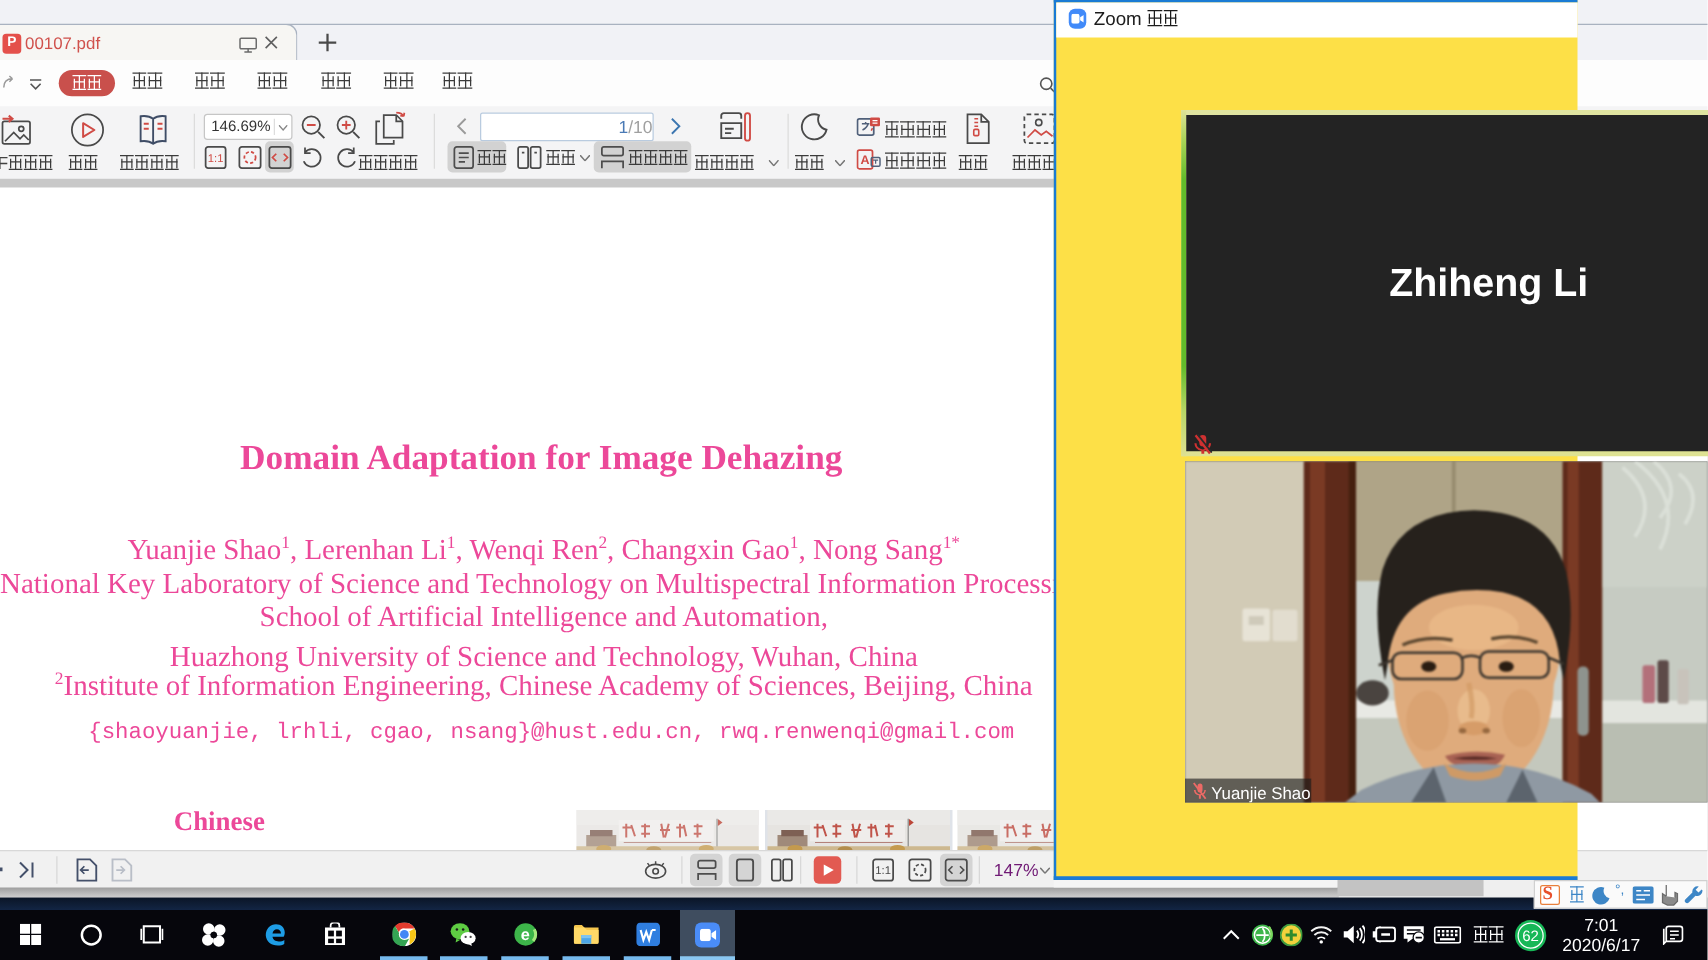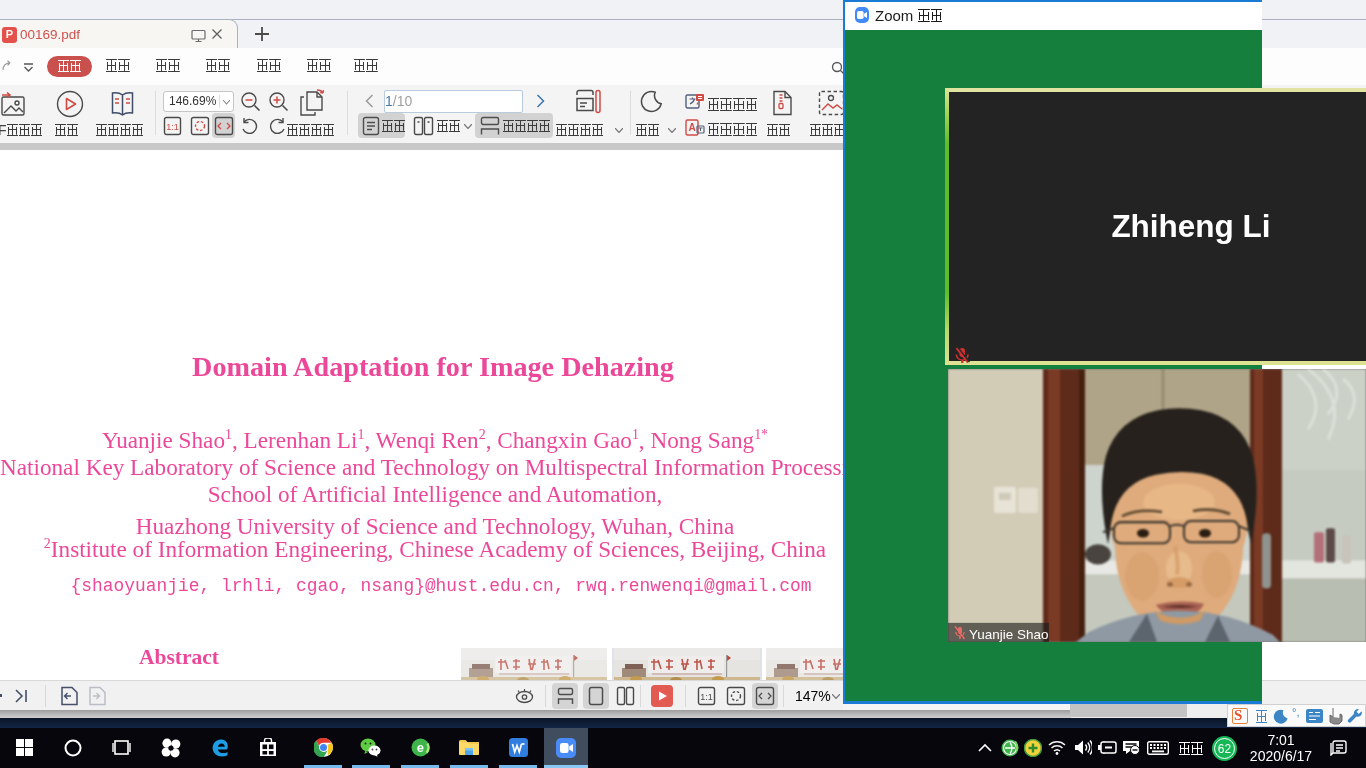--- a/index.html
+++ b/index.html
@@ -30,32 +30,32 @@
 .page{position:absolute;left:0;top:7px;width:1366px;height:530px;background:#fff;
  font-family:"Liberation Serif",serif;color:#ec4899}
 .serifline{position:absolute;width:1366px;text-align:center;white-space:nowrap;left:0}
 .botbar{position:absolute;left:0;top:680px;width:100%;height:30px;background:#f1f1f1;border-top:1px solid #d8d8d8}
 .scrollstrip{position:absolute;left:0;top:710px;width:100%;height:8px;background:#ececec}
 .thumb{position:absolute;left:0;top:0;width:1071px;height:8px;
  background:linear-gradient(#9e9e9e,#cfcfcf)}
 .wall{position:absolute;left:0;top:718px;width:100%;height:10px;
  background:linear-gradient(180deg,#0b1526,#122544)}
 .taskbar{position:absolute;left:0;top:728px;width:100%;height:40px;background:#06060c}
-.zoomwin{position:absolute;left:843px;top:0;width:419px;height:704px;background:#15803d;
+.zoomwin{position:absolute;left:843px;top:0;width:419px;height:704px;background:#fde047;
  border-left:2px solid #1a7bd4;border-top:2px solid #1a7bd4;border-bottom:3px solid #1a7bd4}
 .ztitle{position:absolute;left:0;top:0;width:100%;height:28px;background:#fff}
 .sogou{position:absolute;left:1227px;top:704px;width:139px;height:23px;background:#fafafa;
  border:1px solid #d0d0d0}
 </style></head>
 <body>
 <div class="pdfwin">
   <div class="tabstrip">
     <div class="tab">
       <div class="abs" style="left:9px;top:7px;width:15px;height:16px;background:#e4504a;border-radius:3px;color:#fff;font-size:11px;font-weight:bold;text-align:center;line-height:15px">P</div>
-      <div class="abs" style="left:27px;top:7px;font-size:13.5px;color:#d0524d">00169.pdf</div>
+      <div class="abs" style="left:27px;top:7px;font-size:13.5px;color:#d0524d">00107.pdf</div>
       <svg class="abs" style="left:198px;top:9px" width="15" height="14" viewBox="0 0 15 14">
           <g fill="none" stroke="#6b6b6b" stroke-width="1.2">
             <rect x="1" y="1.5" width="13" height="8.5" rx="1"></rect>
             <path d="M7.5 10v2.5M4.5 12.5h6"></path>
           </g>
         </svg>
       <svg class="abs" style="left:218px;top:8px" width="12" height="12" viewBox="0 0 12 12">
           <path d="M1.5 1.5l9 9M10.5 1.5l-9 9" stroke="#5f5f5f" stroke-width="1.3"></path>
         </svg>
     </div>
@@ -155,21 +155,21 @@
           <path d="M20 3v5h5"></path>
         </g>
         <path d="M20 1c3 0 5 1 6 3m0 0l.5-2.8M26 4l-2.8-.5" fill="none" stroke="#d04b45" stroke-width="1.4"></path>
       </svg>
     <div class="lbl" style="left:287px;top:37px"><span class="cj"></span><span class="cj"></span><span class="cj"></span><span class="cj"></span></div>
     <div class="tb-divider" style="left:347px"></div>
 
     <svg class="abs" style="left:365px;top:9px" width="9" height="14" viewBox="0 0 9 14">
         <path d="M7.5 1L1.5 7l6 6" fill="none" stroke="#9a9a9a" stroke-width="1.5"></path>
       </svg>
-    <div class="abs" style="left:384px;top:5px;width:139px;height:23px;background:#fff;border:1px solid #b9cbdf;border-radius:2px;text-align:left;font-size:14px;line-height:21px"><span style="color:#4a7ab5">1</span><span style="color:#a0a0a0">/10</span></div>
+    <div class="abs" style="left:384px;top:5px;width:139px;height:23px;background:#fff;border:1px solid #b9cbdf;border-radius:2px;text-align:right;font-size:14px;line-height:21px"><span style="color:#4a7ab5">1</span><span style="color:#a0a0a0">/10</span></div>
     <svg class="abs" style="left:536px;top:9px" width="9" height="14" viewBox="0 0 9 14">
         <path d="M1.5 1l6 6-6 6" fill="none" stroke="#3c76b0" stroke-width="1.5"></path>
       </svg>
 
     <div class="abs" style="left:358px;top:28px;width:47px;height:25px;background:#d2d2d2;border-radius:4px"></div>
     <svg class="abs" style="left:362px;top:31px" width="18" height="20" viewBox="0 0 18 20">
         <rect x="1.5" y="1.5" width="15" height="17" rx="2" fill="none" stroke="#4d4d4d" stroke-width="1.4"></rect>
         <path d="M5 6.5h8M5 10h8M5 13.5h5" stroke="#4d4d4d" stroke-width="1.3"></path>
       </svg>
     <div class="lbl" style="left:382px;top:33px;color:#4d4d4d"><span class="cj"></span><span class="cj"></span></div>
@@ -252,21 +252,21 @@
   </div>
   <div class="docarea">
       <div class="page" id="page">
     <div class="serifline" style="top:201px;font-size:28.2px;font-weight:bold;left:-250px">Domain Adaptation for Image Dehazing</div>
     <div class="serifline" style="top:277px;font-size:23.2px;left:-248px">Yuanjie Shao<sup>1</sup>, Lerenhan Li<sup>1</sup>, Wenqi Ren<sup>2</sup>, Changxin Gao<sup>1</sup>, Nong Sang<sup>1*</sup></div>
     <div class="serifline" style="top:304px;font-size:23.2px;left:-248px"><sup>1</sup>National Key Laboratory of Science and Technology on Multispectral Information Processing,</div>
     <div class="serifline" style="top:331px;font-size:23.2px;left:-248px">School of Artificial Intelligence and Automation,</div>
     <div class="serifline" style="top:363px;font-size:23.2px;left:-248px">Huazhong University of Science and Technology, Wuhan, China</div>
     <div class="serifline" style="top:386px;font-size:23.2px;left:-248px"><sup>2</sup>Institute of Information Engineering, Chinese Academy of Sciences, Beijing, China</div>
     <div class="serifline" style="top:426px;font-size:17.9px;left:-242px;font-family:'Liberation Mono',monospace">{shaoyuanjie, lrhli, cgao, nsang}@hust.edu.cn, rwq.renwenqi@gmail.com</div>
-    <div class="abs" style="top:495px;left:139px;font-size:21.5px;font-weight:bold">Abstract</div>
+    <div class="abs" style="top:495px;left:139px;font-size:21.5px;font-weight:bold">Chinese</div>
 
     <svg class="abs" style="left:461px;top:498px" width="390" height="32" viewBox="0 0 390 32">
       <defs>
         <g id="haze">
           <rect width="146" height="32" fill="#e6e4e1"></rect>
           <rect y="0" width="146" height="12" fill="#eae9e7"></rect>
           <rect x="34" y="8" width="76" height="17" fill="#efedeb"></rect>
           <g stroke="#c0544a" stroke-width="1.6" fill="none">
             <path d="M40 11v11M37 14h7M44 12l3 9"></path>
             <path d="M55 11v11M52 13h7M52 19h7"></path>
@@ -350,21 +350,21 @@
     <svg class="abs" style="left:726px;top:5px" width="20" height="20" viewBox="0 0 20 20">
         <rect x="1.5" y="1.5" width="17" height="17" rx="2" fill="none" stroke="#4a4a4a" stroke-width="1.4"></rect>
         <circle cx="10" cy="10" r="4.5" fill="none" stroke="#4a4a4a" stroke-width="1.4" stroke-dasharray="2.5 1.8"></circle>
       </svg>
     <div class="abs" style="left:752px;top:2px;width:26px;height:26px;background:#d4d4d4;border-radius:4px"></div>
     <svg class="abs" style="left:755px;top:5px" width="20" height="20" viewBox="0 0 20 20">
         <rect x="1.5" y="1.5" width="17" height="17" rx="2" fill="none" stroke="#4d4d4d" stroke-width="1.4"></rect>
         <path d="M7 7l-3 3 3 3M13 7l3 3-3 3" fill="none" stroke="#4d4d4d" stroke-width="1.3"></path>
       </svg>
     <div class="abs" style="left:783px;top:4px;width:1px;height:22px;background:#d8d8d8"></div>
-    <div class="abs" style="left:795px;top:7px;font-size:14px;color:#000000">147%</div>
+    <div class="abs" style="left:795px;top:7px;font-size:14px;color:#701a75">147%</div>
     <svg class="abs" style="left:832px;top:13px" width="8" height="5" viewBox="0 0 8 5">
         <path d="M0 0l4 4.5L8 0" fill="none" stroke="#777" stroke-width="1.2"></path>
       </svg>
   </div>
   <div class="scrollstrip">
       <div class="thumb"></div>
     </div>
   <div class="abs" style="left:843px;top:703px;width:227px;height:7px;background:#f5f5f5"></div>
   <div class="abs" style="left:1070px;top:704px;width:117px;height:13px;background:#c3c3c3"></div>
   <div class="abs" style="left:1187px;top:704px;width:179px;height:14px;background:#efefef"></div>

